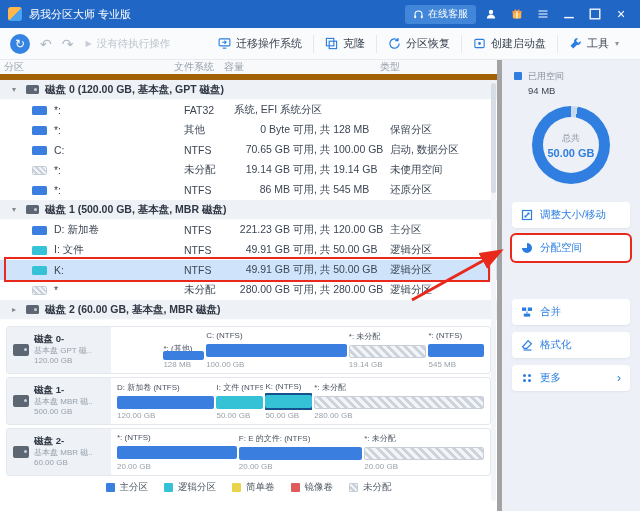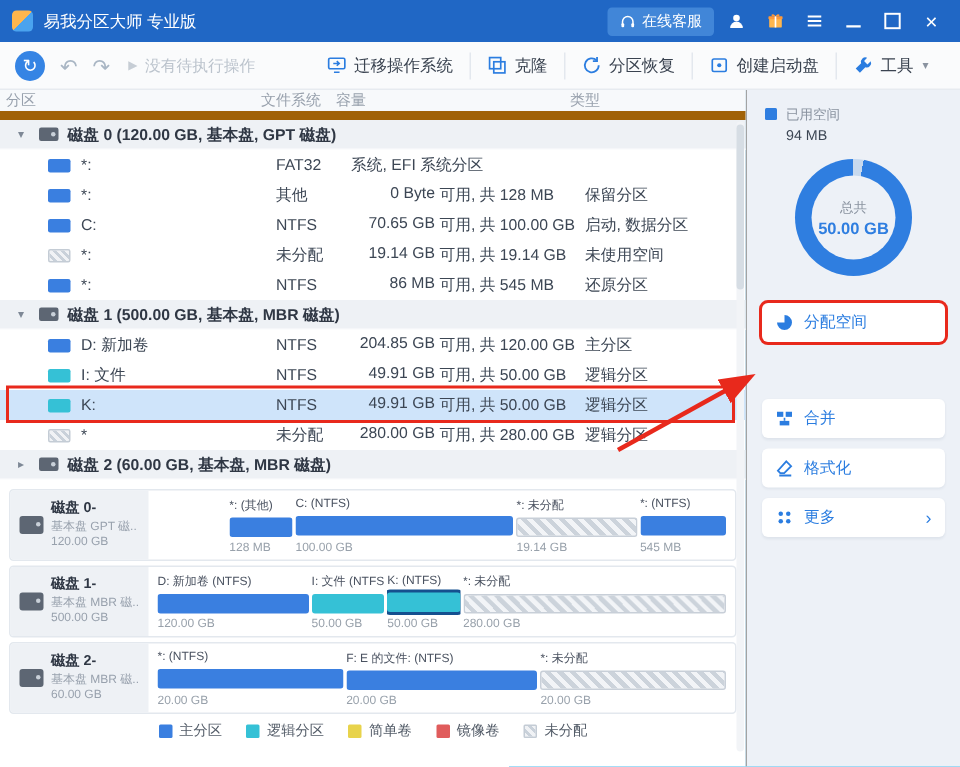--- a/index.html
+++ b/index.html
@@ -27,41 +27,41 @@
 .tool-actions{margin-left:auto;display:flex;align-items:center;}
 .taction{display:flex;align-items:center;gap:5px;padding:0 11px;font-size:11px;color:#3a4350;cursor:pointer;height:18px;}
 .taction+.taction{border-left:1px solid #e3e8ee;}
 .tic{color:#2b7de0;display:flex;}
 .tic svg{width:13px;height:13px;display:block;}
 .tdd{color:#8a93a0;font-size:8px;margin-left:1px;}
 
 
 .content{display:flex;height:451px;}
 .left{width:497px;position:relative;background:#fff;}
-.sidebar{flex:1;background:#edf1f7;border-left:1px solid #a3a3a3;padding:8px 10px 0;display:flex;flex-direction:column;}
+.sidebar{flex:1;background:#edf1f7;border-left:5px solid #a3a3a3;padding:8px 10px 0;display:flex;flex-direction:column;}
 
 
 .thead{display:grid;grid-template-columns:170px 50px 156px 1fr;height:20px;align-items:center;padding-left:4px;background:#f7f9fb;border-bottom:6px solid #a16207;color:#98a1ad;font-size:10px;}
 .grow{height:20px;background:#eef1f5;display:flex;align-items:center;gap:6px;padding-left:12px;font-size:10.5px;font-weight:bold;color:#2f3744;border-bottom:1px solid #fbfcfd;cursor:pointer;}
 .tri{font-size:8px;color:#7e8896;width:8px;font-weight:normal;}
 .dico{width:13px;height:9px;background:#5d6673;border-radius:1.5px;position:relative;flex:none;}
 .dico::after{content:'';position:absolute;right:2px;top:3px;width:3px;height:3px;border-radius:50%;background:#c9d0d8;}
 .prow{height:20px;display:grid;grid-template-columns:170px 50px 156px 1fr;align-items:center;padding-left:14px;font-size:10.5px;color:#3c4654;cursor:pointer;}
 .prow.selected{background:#cfe4fa;}
 .c-name{display:flex;align-items:center;gap:7px;padding-left:18px;min-width:0;white-space:nowrap;overflow:hidden;}
 .psq{width:15px;height:9px;border-radius:1.5px;flex:none;}
 .hatch{background:repeating-linear-gradient(45deg,#f0f2f5 0 2px,#c9d1da 2px 4px)!important;border:1px solid #c4ccd5;}
 .c-cap{display:flex;white-space:pre;}
 .cap-free{width:56px;text-align:right;display:inline-block;}
 .c-fs,.c-type{white-space:nowrap;overflow:hidden;}
 
 
 .diskmap{padding:6px 6px 0;display:flex;flex-direction:column;gap:3px;}
 .mrow{height:48px;border:1px solid #e3e8ee;border-radius:3px;display:flex;background:#fff;}
-.minfo{width:92px;background:#eef1f5;display:flex;align-items:center;gap:5px;padding:0 4px 0 6px;border-radius:2px 0 0 2px;flex:none;cursor:pointer;}
+.minfo{width:104px;background:#eef1f5;display:flex;align-items:center;gap:5px;padding:0 4px 0 6px;border-radius:2px 0 0 2px;flex:none;cursor:pointer;}
 .minfo-ic{width:16px;height:12px;background:#5d6673;border-radius:2px;position:relative;flex:none;}
 .minfo-ic::after{content:'';position:absolute;right:2px;top:4px;width:3px;height:3px;border-radius:50%;background:#c9d0d8;}
 .minfo-txt{display:flex;flex-direction:column;line-height:1.3;min-width:0;}
 .m-name{font-size:9.5px;color:#2f3744;font-weight:bold;white-space:nowrap;}
 .m-sub,.m-size{font-size:8px;color:#98a1ad;white-space:nowrap;overflow:hidden;}
 .mblocks{flex:1;display:flex;gap:2px;padding:4px 6px;min-width:0;}
 .mblock{flex-grow:1;flex-basis:0;min-width:26px;display:flex;flex-direction:column;justify-content:space-between;overflow:hidden;cursor:pointer;}
 .mb-label{font-size:8px;color:#4a5260;white-space:nowrap;overflow:hidden;}
 .mb-bar{height:13px;border-radius:2px;}
 .hatch-bar{background:repeating-linear-gradient(45deg,#f2f4f7 0 3px,#ccd3db 3px 6px)!important;border:1px solid #c8cfd8;}
@@ -271,21 +271,21 @@
             <span class="tri">▾</span>
             <span class="dico"></span>
             <span class="glab">磁盘 1 (500.00 GB, 基本盘, MBR 磁盘)</span>
           </div>
           <div class="prow">
             <span class="c-name">
               <span class="psq" style="background: rgb(58, 127, 224);"></span>
               <span>D: 新加卷</span>
             </span>
             <span class="c-fs">NTFS</span>
-            <span class="c-cap"><span class="cap-free">204.85 GB</span><span> 可用, 共 120.00 GB</span></span>
+            <span class="c-cap"><span class="cap-free">221.23 GB</span><span> 可用, 共 120.00 GB</span></span>
             <span class="c-type">主分区</span>
           </div>
           <div class="prow">
             <span class="c-name">
               <span class="psq" style="background: rgb(53, 193, 214);"></span>
               <span>I: 文件</span>
             </span>
             <span class="c-fs">NTFS</span>
             <span class="c-cap"><span class="cap-free">49.91 GB</span><span> 可用, 共 50.00 GB</span></span>
             <span class="c-type">逻辑分区</span>
@@ -323,21 +323,21 @@
                 <div class="m-sub">基本盘 GPT 磁..</div>
                 <div class="m-size">120.00 GB</div>
               </div>
             </div>
             <div class="mblocks">
               <div class="mblock" style="flex-grow: 12; margin-top: 40px;">
                 <div class="mb-label">*: (FAT32)</div>
                 <div class="mb-bar" style="background: rgb(58, 127, 224);"></div>
                 <div class="mb-size">200 MB</div>
               </div>
-              <div class="mblock" style="flex-grow: 11;">
+              <div class="mblock" style="flex-grow: 11; margin-top: 12px;">
                 <div class="mb-label">*: (其他)</div>
                 <div class="mb-bar" style="background: rgb(58, 127, 224);"></div>
                 <div class="mb-size">128 MB</div>
               </div>
               <div class="mblock" style="flex-grow: 38;">
                 <div class="mb-label">C: (NTFS)</div>
                 <div class="mb-bar" style="background: rgb(58, 127, 224);"></div>
                 <div class="mb-size">100.00 GB</div>
               </div>
               <div class="mblock" style="flex-grow: 21;">
@@ -447,20 +447,29 @@
           <div class="ulg-val">94 MB</div>
         </div>
       </div>
       <div class="donut">
         <div class="donut-center">
           <div class="dc-label">总共</div>
           <div class="dc-value">50.00 GB</div>
         </div>
       </div>
       <div class="sb-actions">
+          <button class="sbtn">
+            <span class="sic">
+              <svg viewBox="0 0 12 12">
+                <rect x="1.5" y="1.5" width="9" height="9" fill="none" stroke="currentColor" stroke-width="1.2"></rect>
+                <path d="M4 8L8 4M6.5 4H8v1.5M5.5 8H4V6.5" fill="none" stroke="currentColor" stroke-width="1.1"></path>
+              </svg>
+            </span>
+            <span>调整大小/移动</span>
+          </button>
           <button class="sbtn" style="box-shadow: rgb(232, 41, 28) 0px 0px 0px 2px;">
             <span class="sic">
               <svg viewBox="0 0 12 12">
                 <path d="M6 6 L6 1 A5 5 0 1 1 1 6 Z" fill="currentColor"></path>
               </svg>
             </span>
             <span>分配空间</span>
           </button>
           <div class="sb-gap"></div>
           <button class="sbtn">

